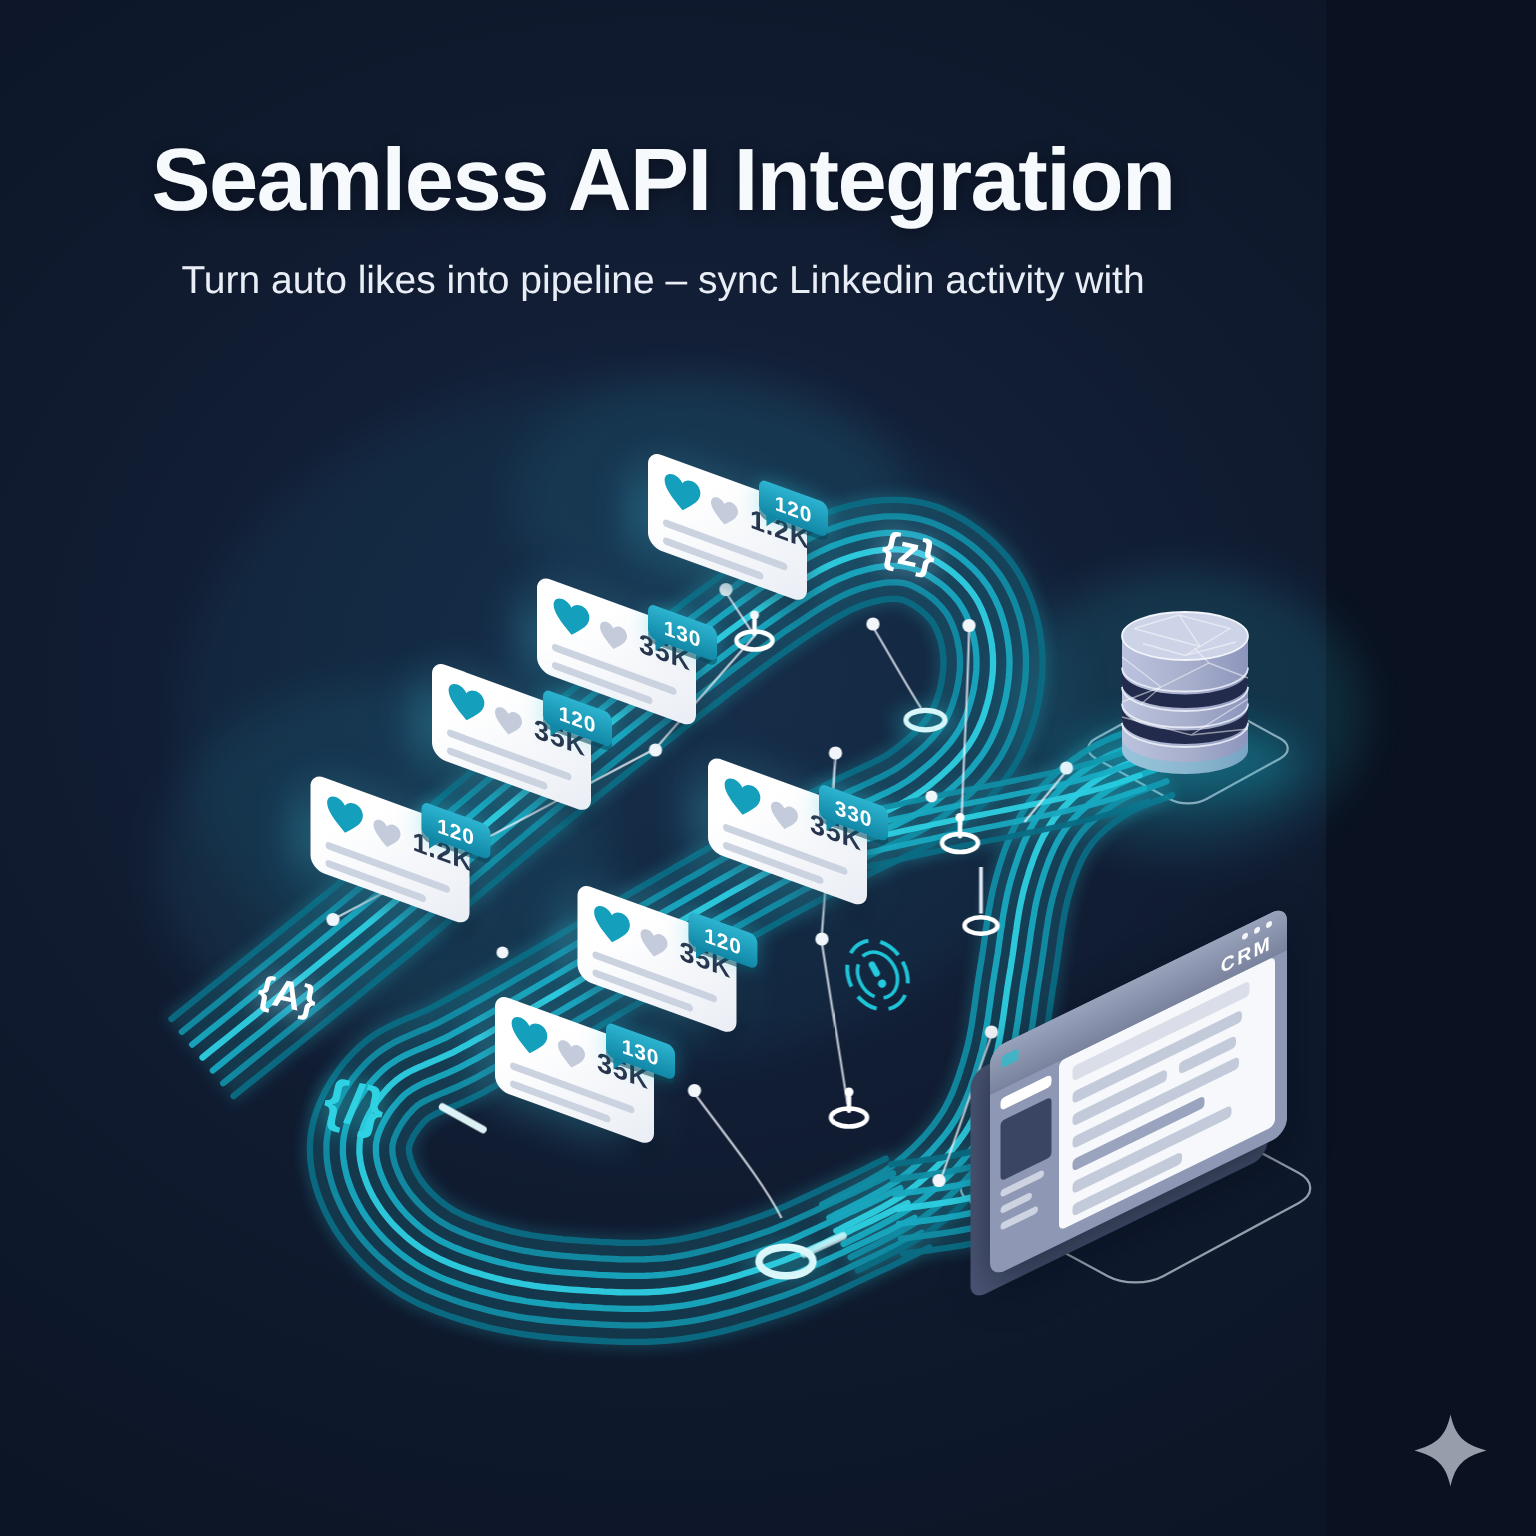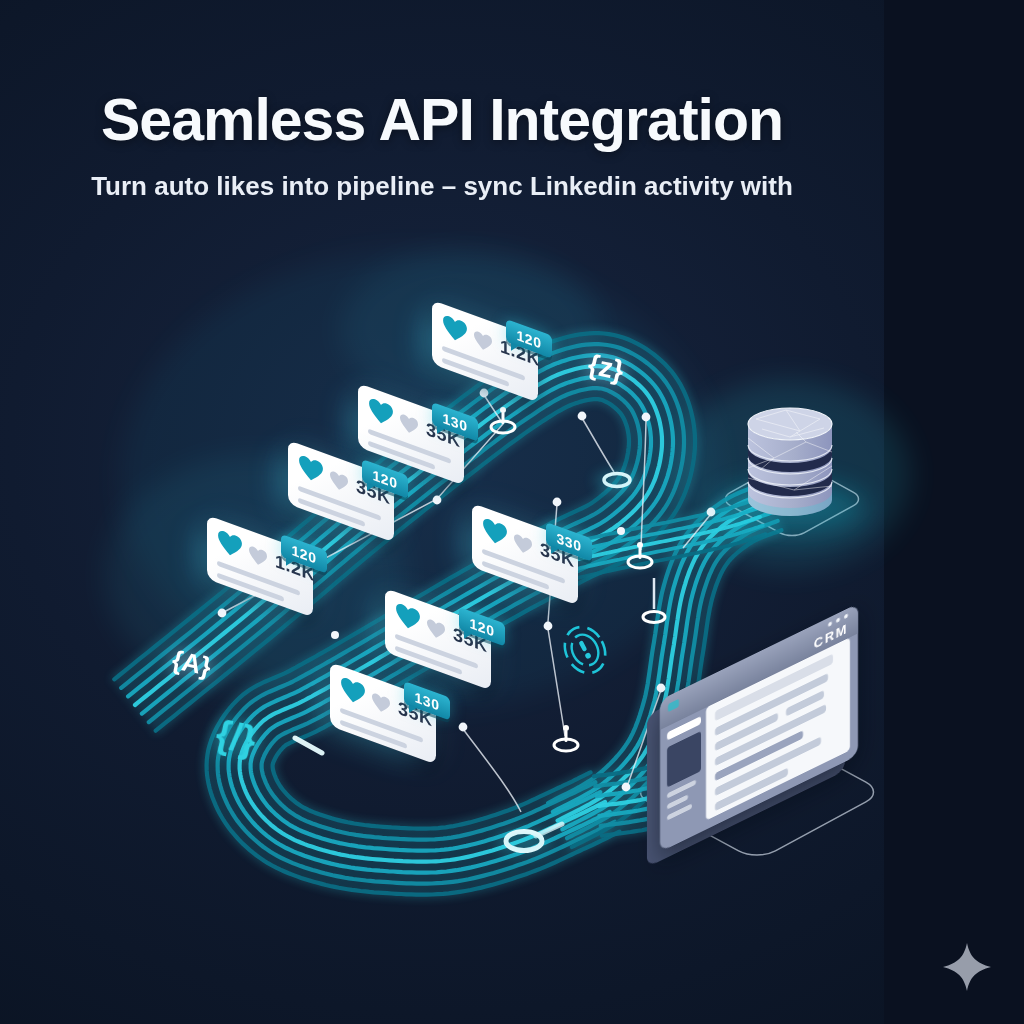--- a/index.html
+++ b/index.html
@@ -5,21 +5,21 @@
   html,body{margin:0;padding:0;}
   body{width:1024px;height:1024px;overflow:hidden;background:#0a1120;
        font-family:"Liberation Sans", sans-serif;}
   .stage{position:relative;width:884px;height:1024px;
          background:radial-gradient(ellipse 900px 760px at 50% 44%, #172540 0%, #101b30 48%, #0a1322 100%);}
   
   .title{position:absolute;top:86px;left:0;width:100%;text-align:center;
          font-size:59px;font-weight:700;letter-spacing:-1px;color:#f7fafd;
          text-shadow:0 2px 10px rgba(0,0,0,.4);}
   .subtitle{position:absolute;top:168px;left:0;width:100%;text-align:center;
-            font-size:26px;line-height:37px;font-weight:700;color:#e9eef6;}
+            font-size:26px;line-height:37px;font-weight:400;color:#e9eef6;}
   
   svg.scene{position:absolute;left:0;top:0;}
   #pipes path{fill:none;stroke-linecap:round;}
   
   .card{position:absolute;width:106px;height:64px;box-sizing:border-box;
         background:linear-gradient(140deg,#ffffff 30%,#e9edf4 100%);
         border-radius:9px;transform:skewY(20deg);transform-origin:top left;
         padding:8px 10px 0;z-index:10;
         box-shadow:-14px 8px 30px -6px rgba(64,215,248,.32),
                    0 0 34px rgba(130,210,245,.12),

